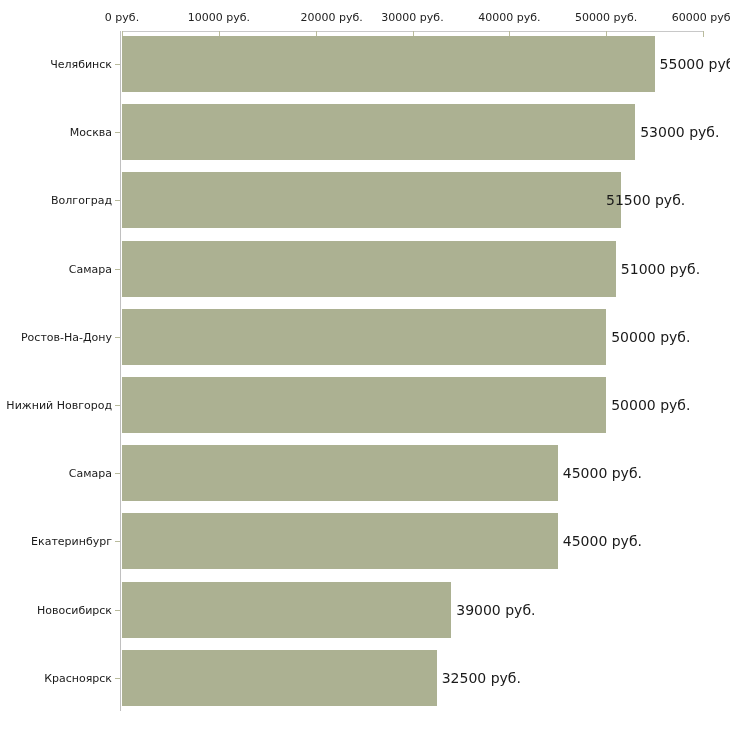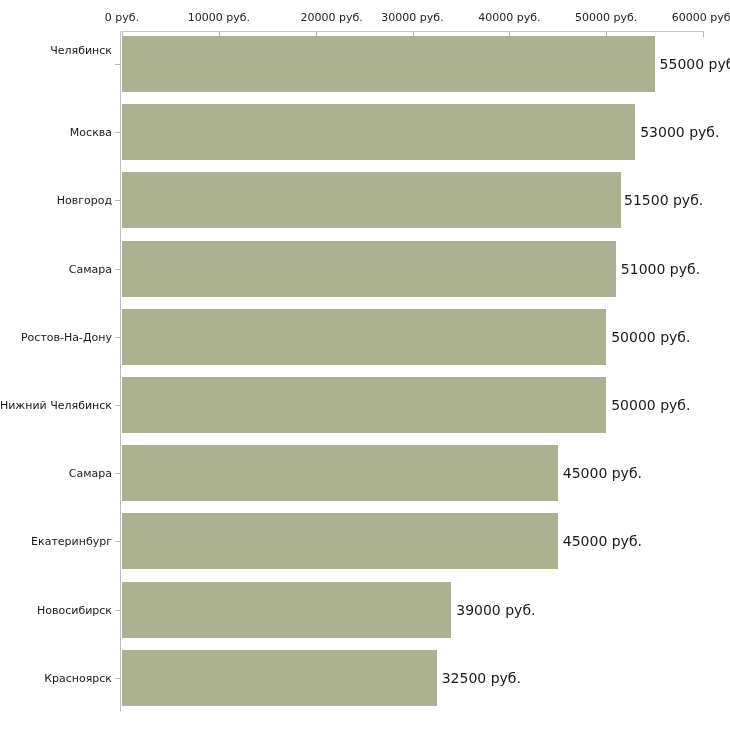--- a/index.html
+++ b/index.html
@@ -108,47 +108,47 @@
       <div class="xtick-label" style="left: 412.5px;">30000 руб.</div>
       <div class="xtick" style="left: 509.333px;"></div>
       <div class="xtick-label" style="left: 509.333px;">40000 руб.</div>
       <div class="xtick" style="left: 606.167px;"></div>
       <div class="xtick-label" style="left: 606.167px;">50000 руб.</div>
       <div class="xtick" style="left: 703px;"></div>
       <div class="xtick-label" style="left: 703px;">60000 руб.</div>
     </div>
   <div id="yticks-layer">
       <div class="ytick" style="top: 64px;"></div>
-      <div class="ycat-label" style="top: 50px;">Челябинск</div>
+      <div class="ycat-label" style="top: 64px;">Челябинск</div>
       <div class="ytick" style="top: 132px;"></div>
       <div class="ycat-label" style="top: 132.2px; margin-left: 36px;">Москва</div>
       <div class="ytick" style="top: 200px;"></div>
-      <div class="ycat-label" style="top: 200.4px;">Новгород</div>
+      <div class="ycat-label" style="top: 200.4px;">Волгоград</div>
       <div class="ytick" style="top: 269px;"></div>
       <div class="ycat-label" style="top: 268.6px;">Самара</div>
       <div class="ytick" style="top: 337px;"></div>
       <div class="ycat-label" style="top: 336.8px;">Ростов-На-Дону</div>
       <div class="ytick" style="top: 405px;"></div>
-      <div class="ycat-label" style="top: 405px;">Нижний Челябинск</div>
+      <div class="ycat-label" style="top: 405px;">Нижний Новгород</div>
       <div class="ytick" style="top: 473px;"></div>
       <div class="ycat-label" style="top: 473.2px;">Самара</div>
       <div class="ytick" style="top: 541px;"></div>
       <div class="ycat-label" style="top: 541.4px;">Екатеринбург</div>
       <div class="ytick" style="top: 610px;"></div>
       <div class="ycat-label" style="top: 609.6px;">Новосибирск</div>
       <div class="ytick" style="top: 678px;"></div>
       <div class="ycat-label" style="top: 677.8px;">Красноярск</div>
     </div>
   <div id="bars-layer">
       <div class="bar" title="Челябинск 55000 руб." style="top: 36px; height: 56px; width: 532.583px; background: rgb(172, 177, 146);"></div>
       <div class="bar-value-label" style="left: 659.583px; top: 64px;">55000 руб.</div>
       <div class="bar" title="Москва 53000 руб." style="top: 104.2px; height: 56px; width: 513.217px; background: rgb(172, 177, 146);"></div>
       <div class="bar-value-label" style="left: 640.217px; top: 132.2px;">53000 руб.</div>
       <div class="bar" title="Волгоград 51500 руб." style="top: 172.4px; height: 56px; width: 498.692px; background: rgb(172, 177, 146);"></div>
-      <div class="bar-value-label" style="left: 624px; top: 200.4px;">51500 руб.</div>
+      <div class="bar-value-label" style="left: 606px; top: 200.4px;">51500 руб.</div>
       <div class="bar" title="Пермь 51000 руб." style="top: 240.6px; height: 56px; width: 493.85px; background: rgb(172, 177, 146);"></div>
       <div class="bar-value-label" style="left: 620.85px; top: 268.6px;">51000 руб.</div>
       <div class="bar" title="Ростов-На-Дону 50000 руб." style="top: 308.8px; height: 56px; width: 484.167px; background: rgb(172, 177, 146);"></div>
       <div class="bar-value-label" style="left: 611.167px; top: 336.8px;">50000 руб.</div>
       <div class="bar" title="Нижний Новгород 50000 руб." style="top: 377px; height: 56px; width: 484.167px; background: rgb(172, 177, 146);"></div>
       <div class="bar-value-label" style="left: 611.167px; top: 405px;">50000 руб.</div>
       <div class="bar" title="Самара 45000 руб." style="top: 445.2px; height: 56px; width: 435.75px; background: rgb(172, 177, 146);"></div>
       <div class="bar-value-label" style="left: 562.75px; top: 473.2px;">45000 руб.</div>
       <div class="bar" title="Екатеринбург 45000 руб." style="top: 513.4px; height: 56px; width: 435.75px; background: rgb(172, 177, 146);"></div>
       <div class="bar-value-label" style="left: 562.75px; top: 541.4px;">45000 руб.</div>

